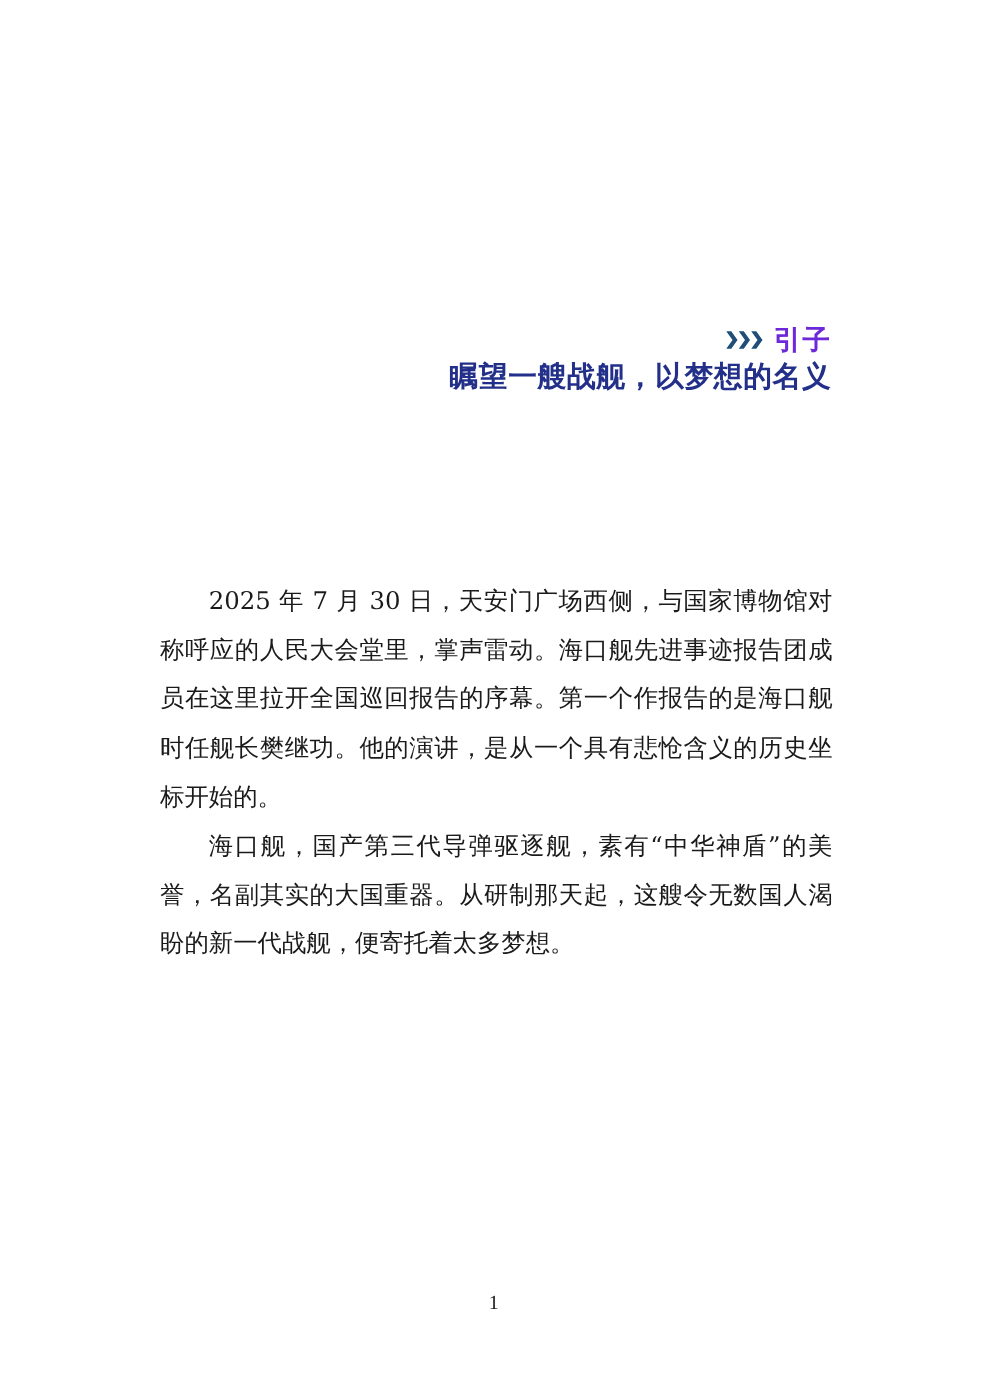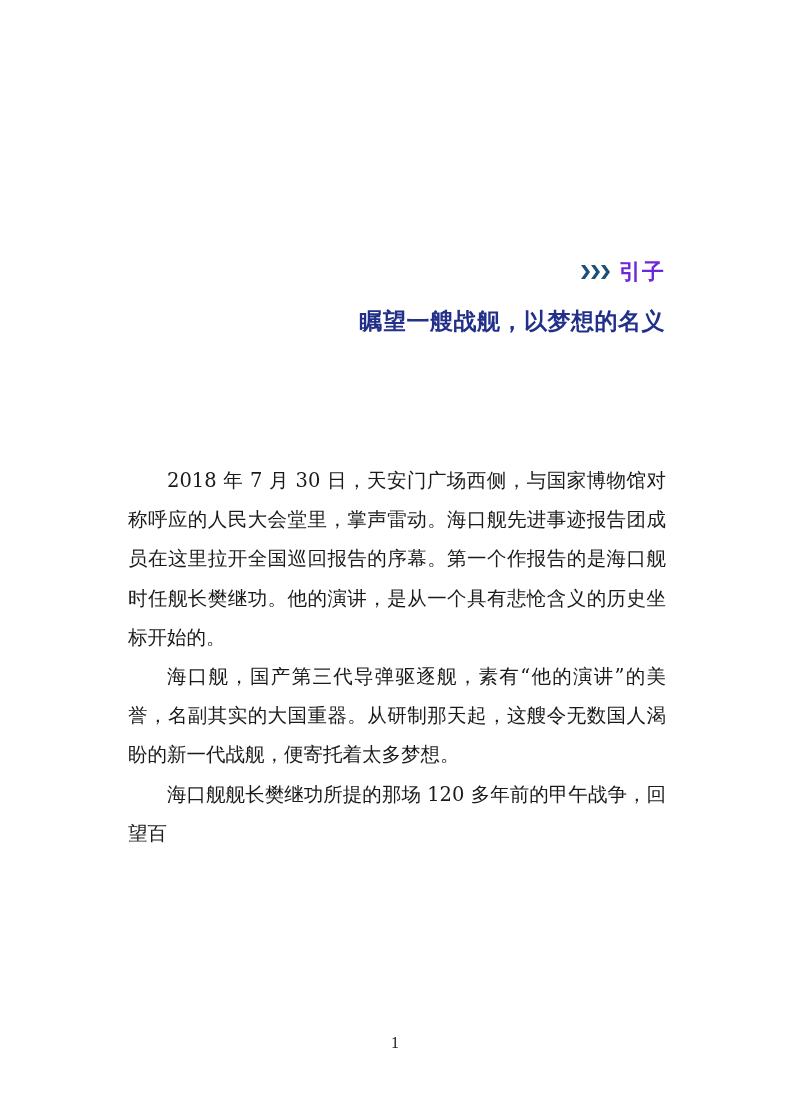--- a/index.html
+++ b/index.html
@@ -33,21 +33,20 @@
     margin-right: 8px;
   }
   .chevrons svg { display: block; }
   .chapter-label {
     font-size: 22px;
     letter-spacing: 1px;
     color: #6d28d9;
     font-weight: bold;
   }
   .chapter-title {
-    margin-top: 20px;
     font-size: 23px;
     font-weight: bold;
     color: #22308a;
     letter-spacing: 0.5px;
     white-space: nowrap;
   }
   .body-text {
     position: absolute;
     left: 128px;
     top: 461px;
@@ -83,18 +82,17 @@
         <polygon points="10,1 14,1 19,8 14,15 10,15 15,8" fill="#1f4e79"></polygon>
         <polygon points="20,1 24,1 29,8 24,15 20,15 25,8" fill="#1f4e79"></polygon>
       </svg>
     </span>
     <span class="chapter-label">引子</span>
   </div>
   <div class="chapter-title">瞩望一艘战舰，以梦想的名义</div>
 </div>
 
 <div class="body-text">
-  <p>2018 年 7 月 30 日，天安门广场西侧，与国家博物馆对称呼应的人民大会堂里，掌声雷动。海口舰先进事迹报告团成员在这里拉开全国巡回报告的序幕。第一个作报告的是海口舰时任舰长樊继功。他的演讲，是从一个具有悲怆含义的历史坐标开始的。</p>
-  <p>海口舰，国产第三代导弹驱逐舰，素有“他的演讲”的美誉，名副其实的大国重器。从研制那天起，这艘令无数国人渴盼的新一代战舰，便寄托着太多梦想。</p>
-  <p>海口舰舰长樊继功所提的那场 120 多年前的甲午战争，回望百</p>
+  <p>2025 年 7 月 30 日，天安门广场西侧，与国家博物馆对称呼应的人民大会堂里，掌声雷动。海口舰先进事迹报告团成员在这里拉开全国巡回报告的序幕。第一个作报告的是海口舰时任舰长樊继功。他的演讲，是从一个具有悲怆含义的历史坐标开始的。</p>
+  <p>海口舰，国产第三代导弹驱逐舰，素有“中华神盾”的美誉，名副其实的大国重器。从研制那天起，这艘令无数国人渴盼的新一代战舰，便寄托着太多梦想。</p>
 </div>
 
 <div class="page-number">1</div>
 
 </body></html>

